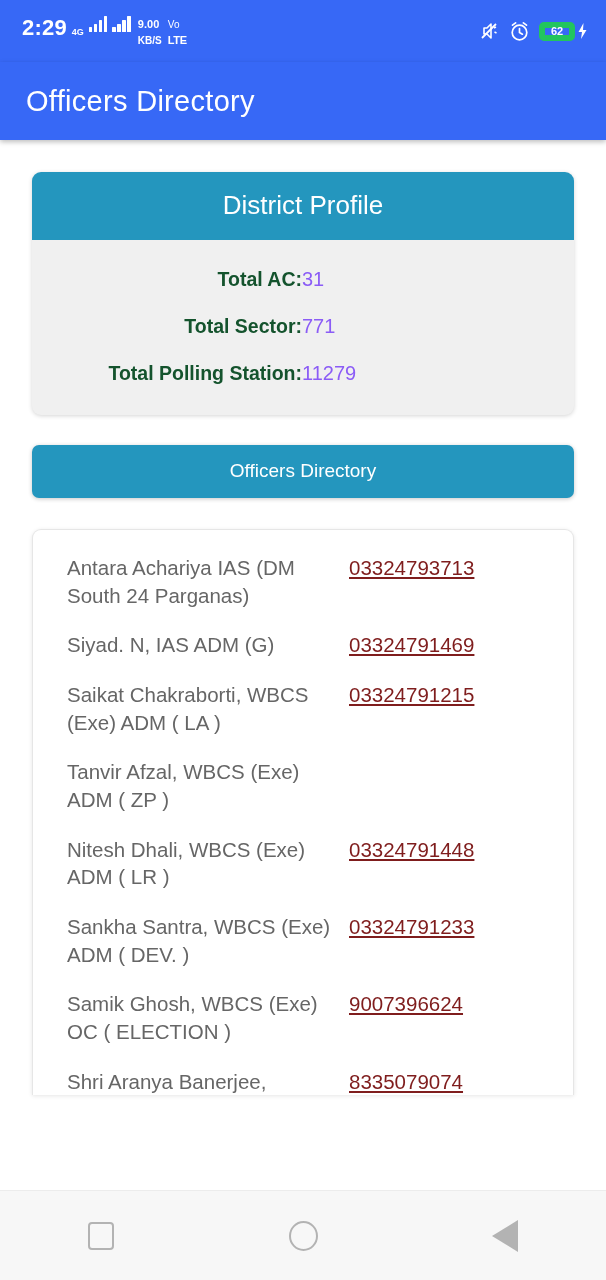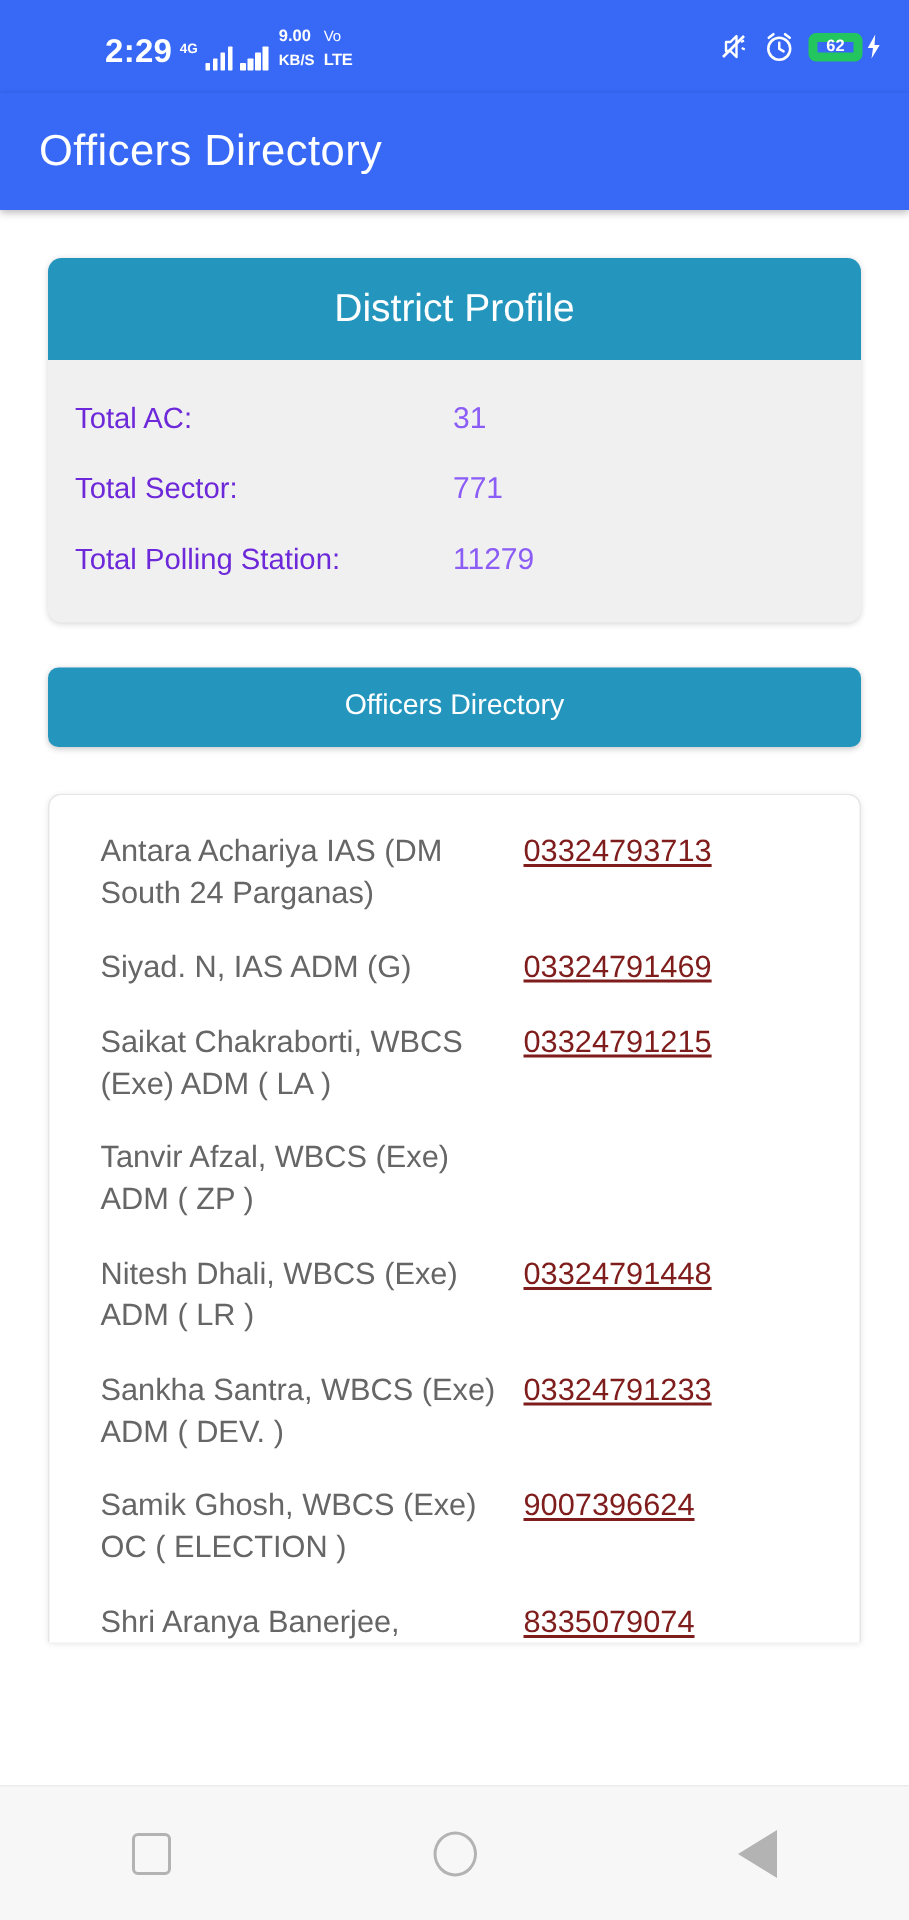--- a/index.html
+++ b/index.html
@@ -25,21 +25,21 @@
   .statusbar {
     height: 62px;
     background: #3768f6;
     display: flex;
     align-items: center;
     justify-content: space-between;
     padding: 0 18px 0 22px;
     color: #ffffff;
     flex: 0 0 auto;
   }
-  .sb-left { display: flex; align-items: flex-end; gap: 5px; margin-left: 48px; }
+  .sb-left { display: flex; align-items: flex-start; gap: 5px; }
   .sb-clock { font-size: 22px; font-weight: bold; letter-spacing: .2px; }
   .sb-net-tag {
     font-size: 9px; font-weight: bold; line-height: 1;
     align-self: flex-start; margin-top: 13px;
   }
   .bars { display: flex; align-items: flex-end; gap: 1.5px; height: 17px; }
   .bars i { display: block; width: 3.5px; background: #ffffff; border-radius: .5px; }
   .bars i:nth-child(1) { height: 5px; }
   .bars i:nth-child(2) { height: 8px; }
   .bars i:nth-child(3) { height: 12px; }
@@ -107,22 +107,23 @@
   .card-body { padding: 16px 0 18px 0; }
 
   .prow {
     display: flex;
     align-items: baseline;
     padding: 12px 0 12px 18px;
   }
   .prow-label {
     width: 252px;
     font-size: 19.5px;
-    font-weight: normal;
-    color: #6d28d9;
+    font-weight: bold;
+    color: #14532d;
+    text-align: right;
   }
   .prow-value {
     font-size: 20px;
     color: #8b5cf6;
   }
 
   .dir-button {
     margin-top: 30px;
     background: #2496be;
     color: #ffffff;

